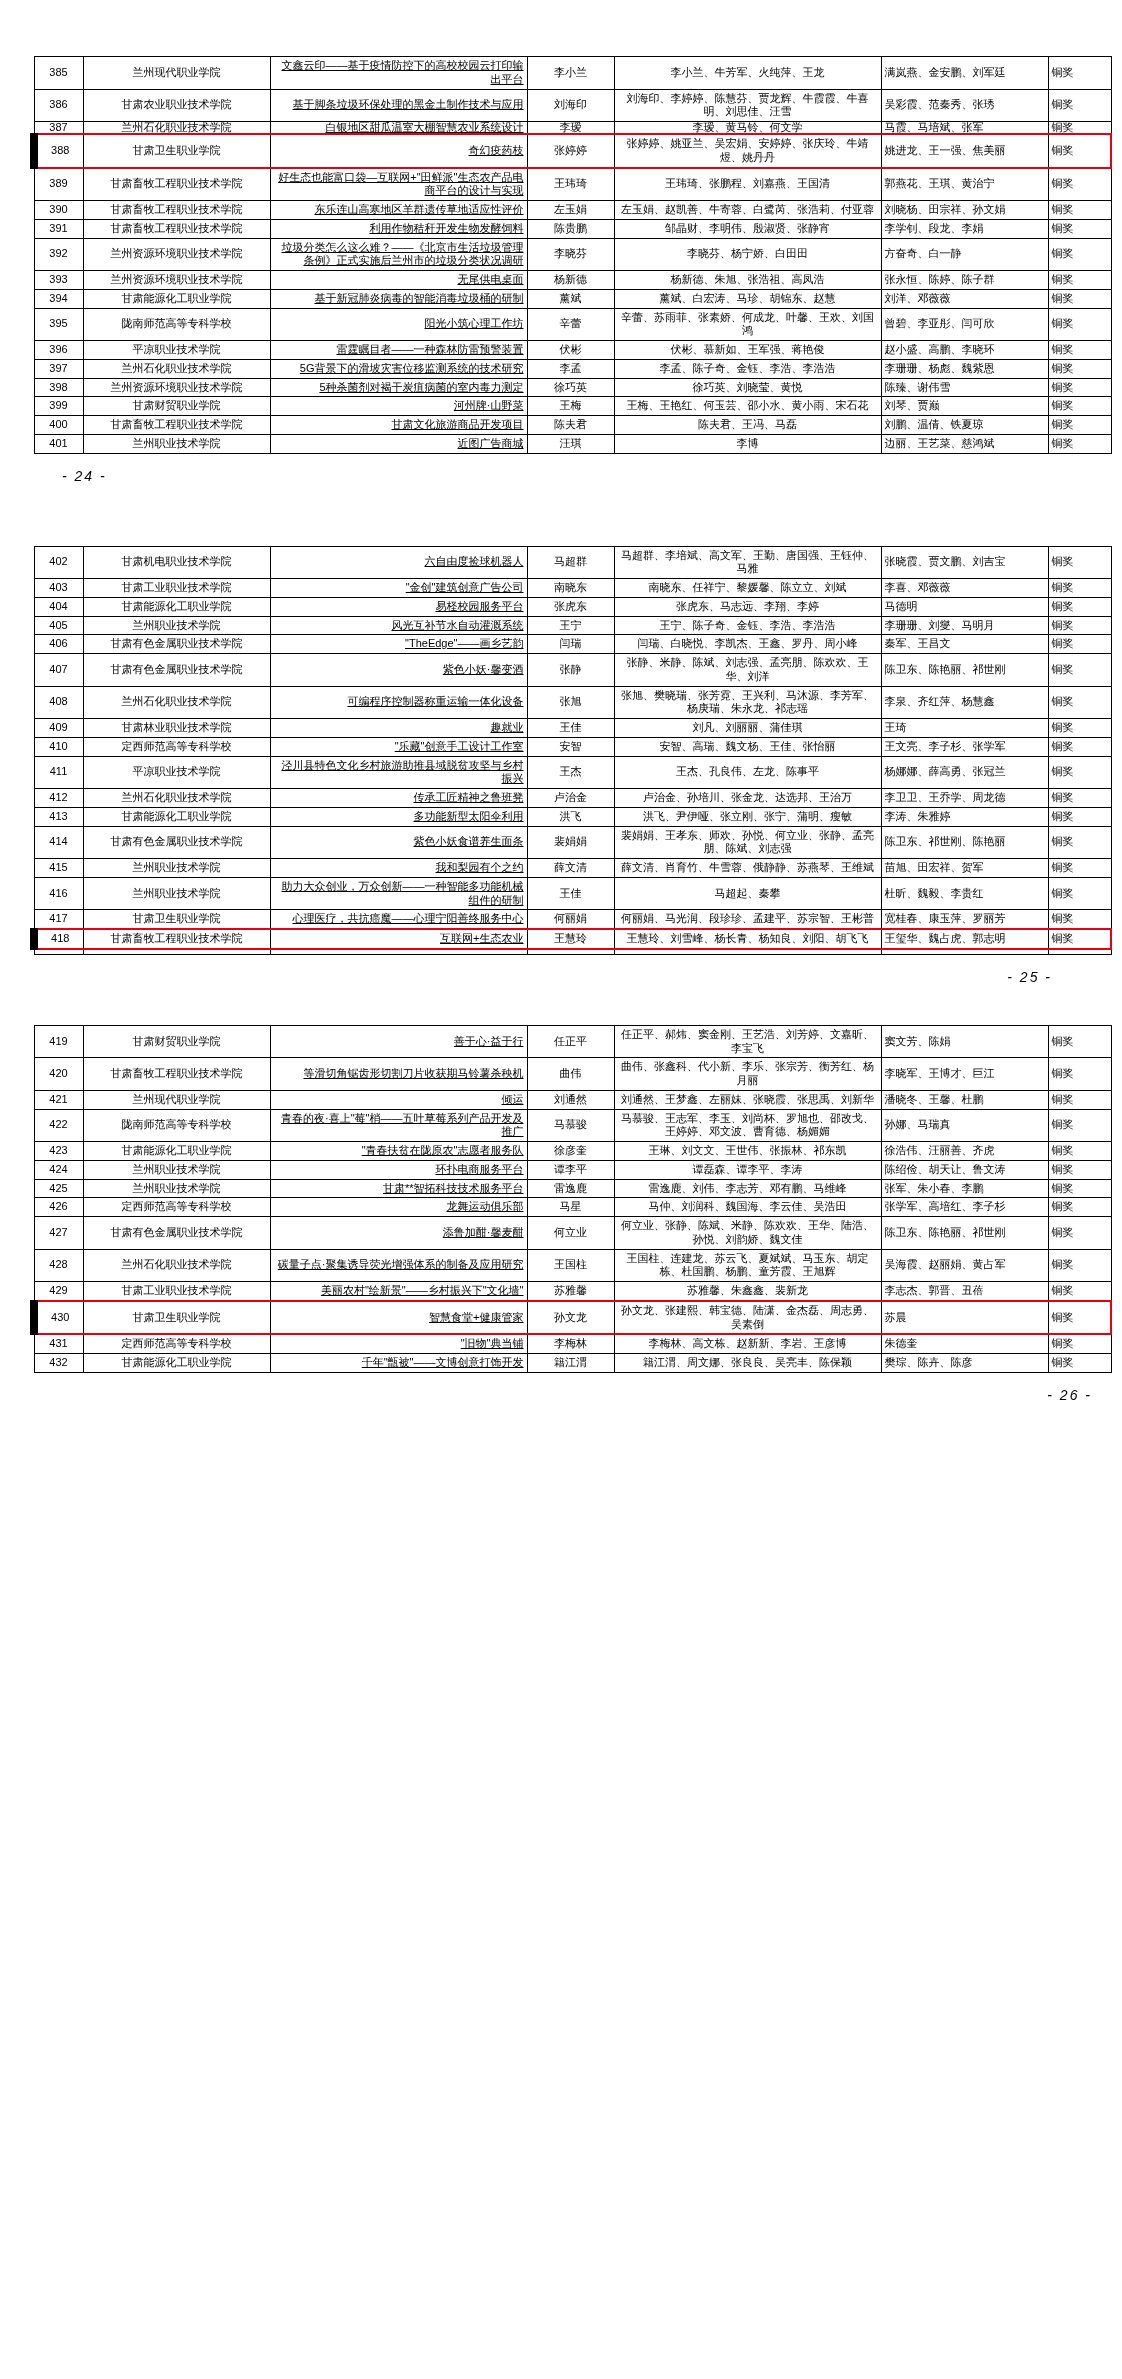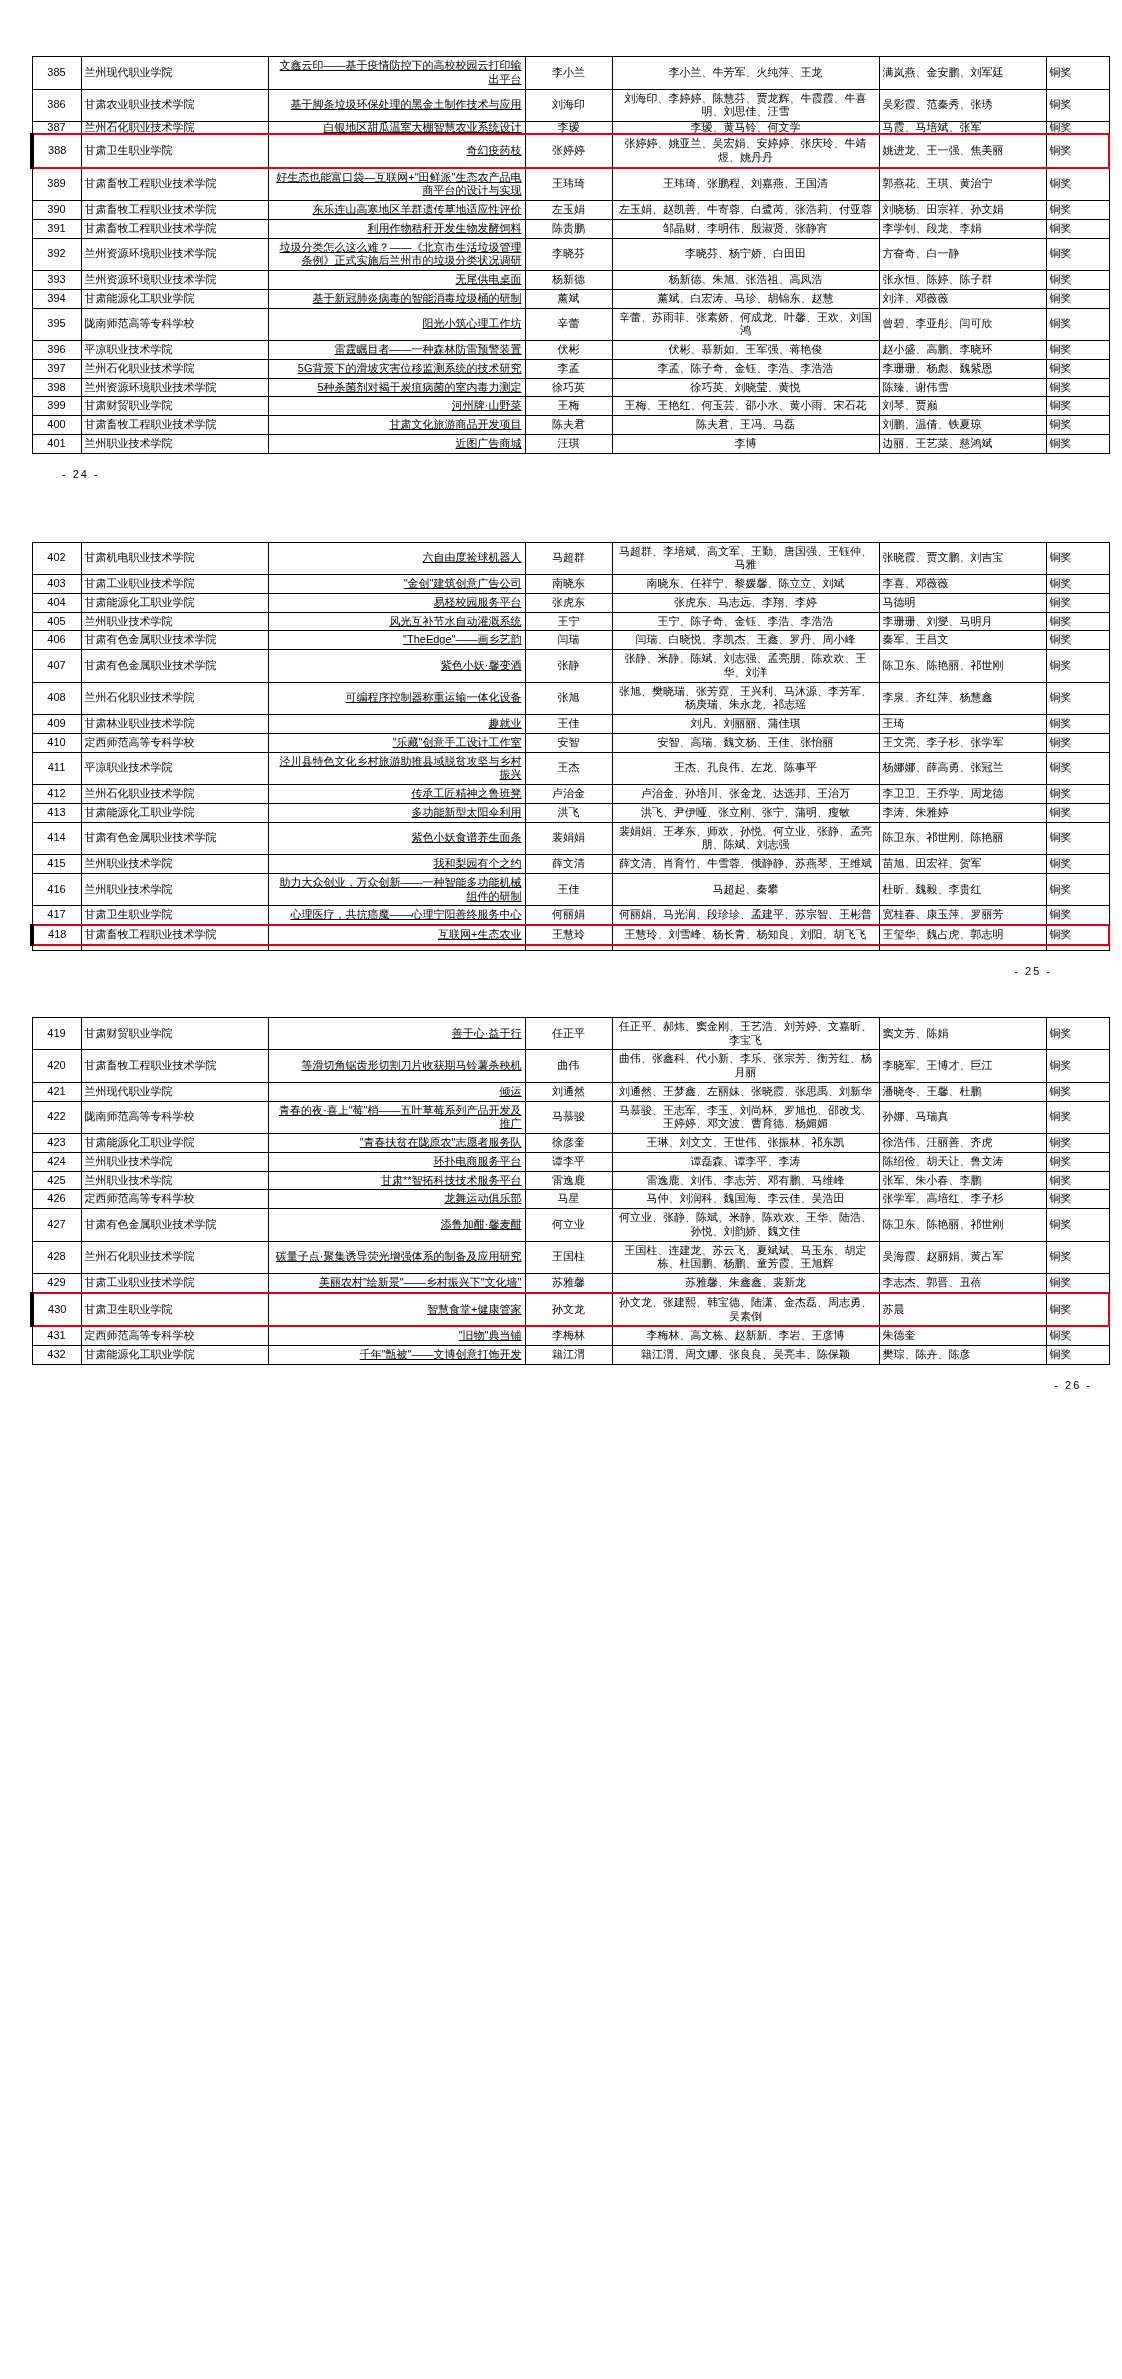--- a/index.html
+++ b/index.html
@@ -28,49 +28,50 @@
   }
   table.awards td {
     border: 1px solid #000;
     padding: 2px 3px;
     vertical-align: middle;
     line-height: 1.25;
     word-wrap: break-word;
     overflow-wrap: break-word;
   }
   td.c-num { width: 42px; text-align: center; }
-  td.c-school { width: 180px; text-align: left; margin-top: 23px; }
+  td.c-school { width: 180px; text-align: center; margin-top: 23px; }
   td.c-title { width: 250px; text-align: right; text-decoration: underline; }
   td.c-leader { width: 80px; text-align: center; }
   td.c-members { width: 260px; text-align: center; }
   td.c-advisors { width: 160px; text-align: left; }
   td.c-award { width: 56px; text-align: left; }
 
   tr.highlight td {
     border-top: 2px solid #e60012;
     border-bottom: 2px solid #e60012;
   }
   tr.highlight td:first-child {
-    border-left: 4px solid #000000;
+    border-left: 8px solid #000000;
   }
   tr.highlight td:last-child {
     border-right: 2px solid #e60012;
   }
   tr.clipped td {
     height: 9px;
     padding-top: 0;
     padding-bottom: 0;
     overflow: hidden;
     line-height: 1.0;
   }
   .pagenum {
     text-align: center;
-    font-size: 11px;
+    font-size: 14px;
     padding: 14px 0 0 0;
     letter-spacing: 2px;
+    font-style: italic;
   }
   .pagenum.right {
     text-align: right;
     padding-right: 40px;
   }
   .spacer-lg { height: 62px; }
   .spacer-md { height: 40px; }
   .top-pad { height: 52px; }
 </style>
 </head>

